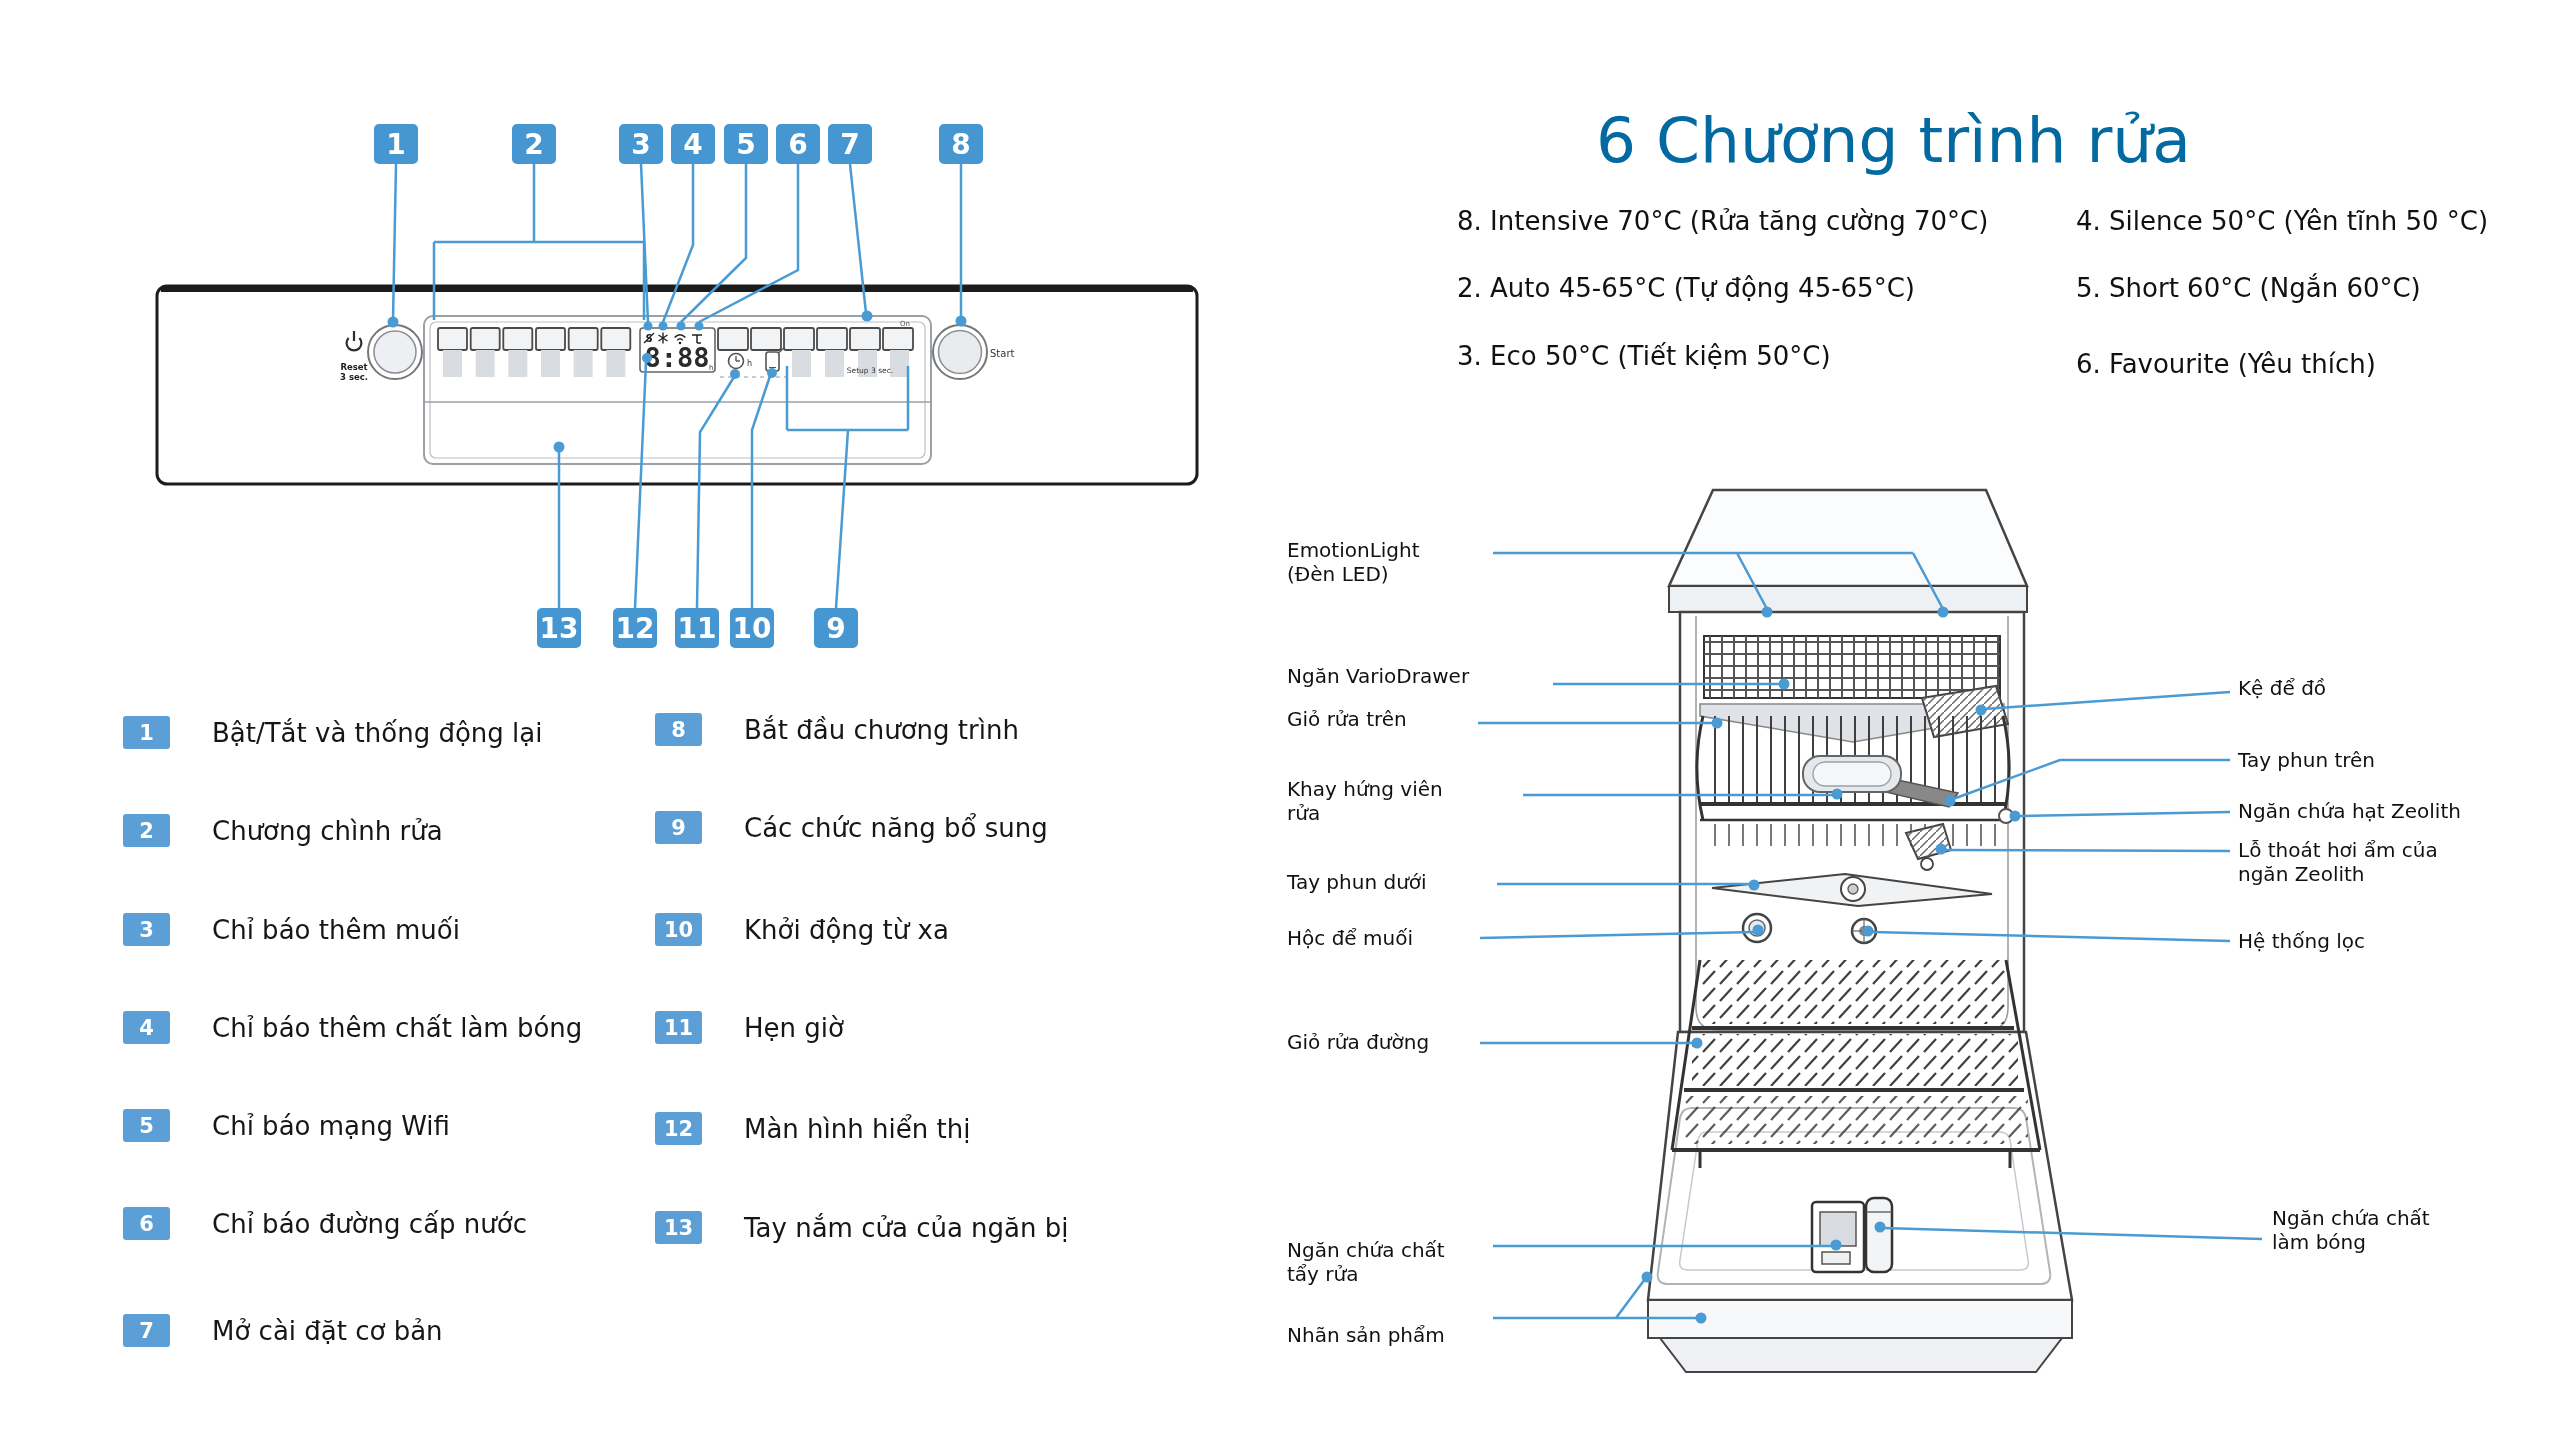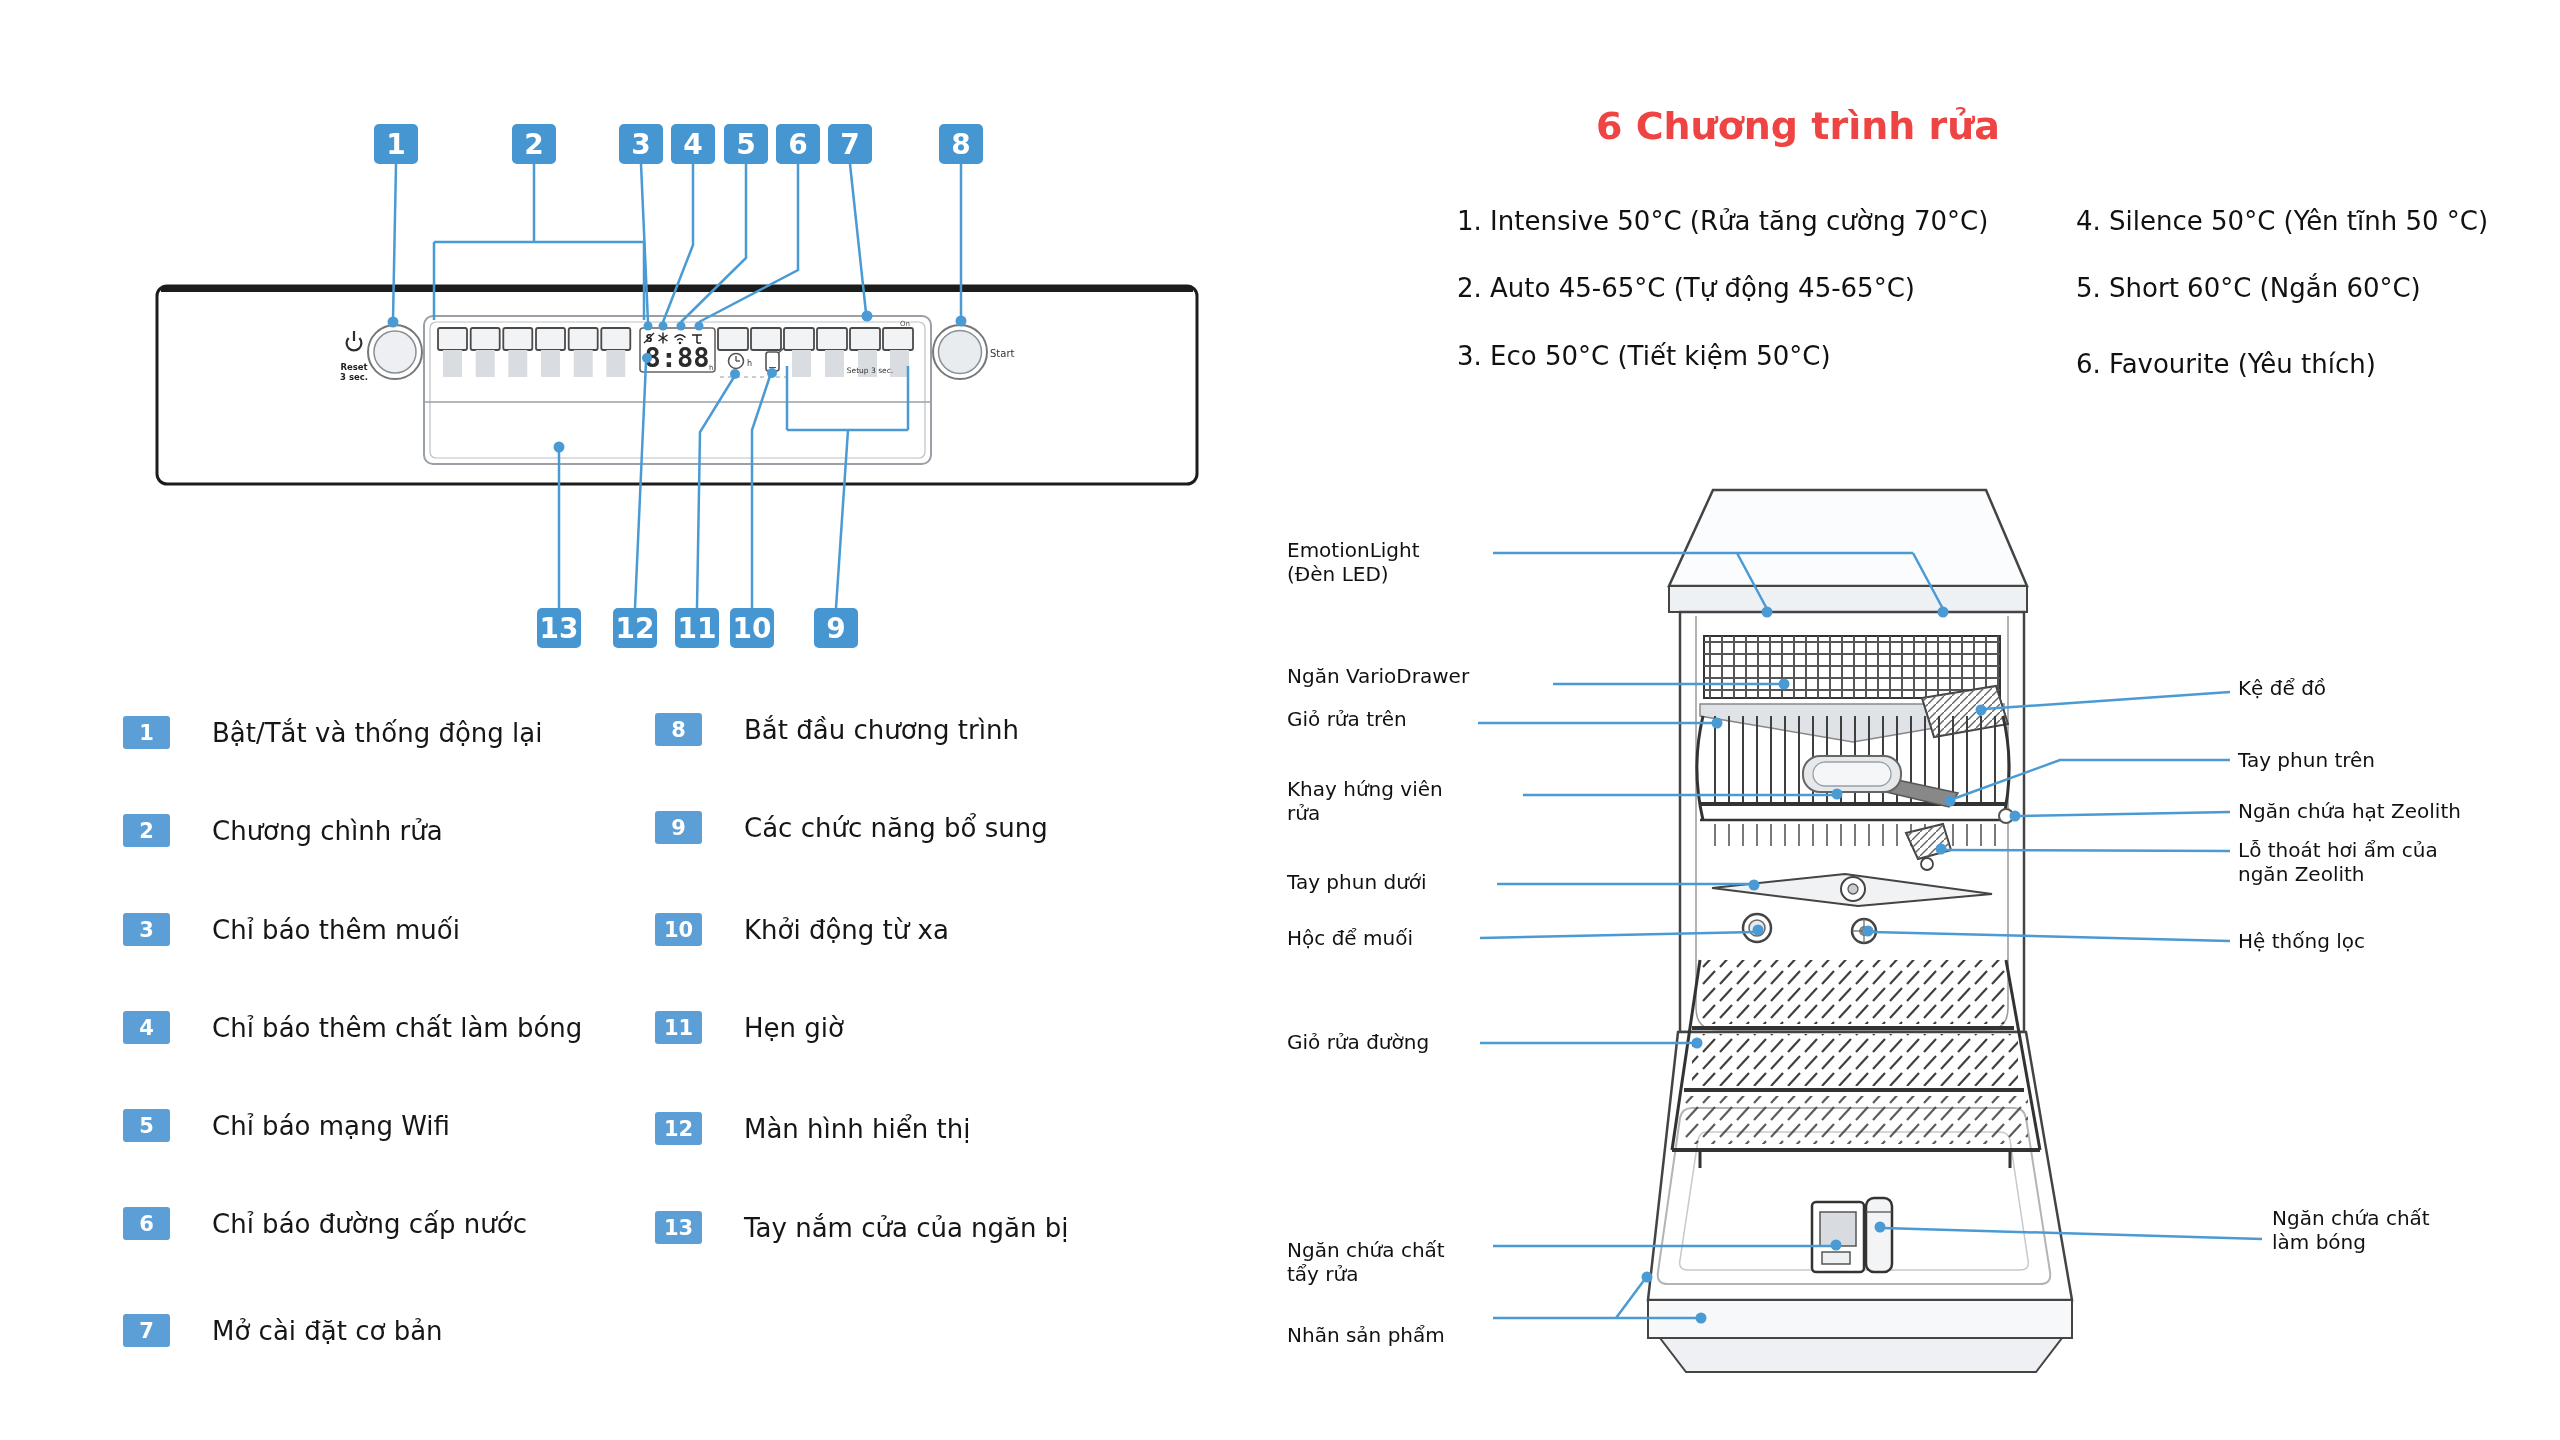--- a/index.html
+++ b/index.html
@@ -9,21 +9,21 @@
   .badge{position:absolute;width:44px;height:40px;background:#4596d1;color:#fff;
          border-radius:5px;display:flex;align-items:center;justify-content:center;
          font-size:28px;font-weight:bold;}
   .lrow{position:absolute;display:flex;align-items:center;}
   .lrow.colL{left:123px;}
   .lrow.colR{left:655px;}
   .lbadge{width:47px;height:33px;background:#5b9fd6;color:#fff;border-radius:3px;
           display:flex;align-items:center;justify-content:center;font-size:21px;
           font-weight:bold;flex:none;margin-right:42px;}
   .ltext{font-size:26px;color:#161616;white-space:nowrap;}
-  .heading{position:absolute;left:1596px;top:104px;font-size:38px;font-weight:bold;color:#ef4444;}
+  .heading{position:absolute;left:1596px;top:104px;font-size:63px;font-weight:normal;color:#0369a1;}
   .prog{position:absolute;font-size:26px;color:#111;white-space:nowrap;}
   .dlabel{position:absolute;font-size:20px;color:#111;line-height:1.2;white-space:pre-line;}
 </style>
 </head>
 <body>
 
 <div class="canvas">
 
 <svg width="2560" height="1440" viewBox="0 0 2560 1440">
   <defs>
@@ -359,21 +359,21 @@
 <div class="lrow colR" style="top:1112px">
   <span class="lbadge">12</span>
   <span class="ltext">Màn hình hiển thị</span>
 </div>
 <div class="lrow colR" style="top:1211px">
   <span class="lbadge">13</span>
   <span class="ltext">Tay nắm cửa của ngăn bị</span>
 </div>
 
 <div class="heading">6 Chương trình rửa</div>
-<div class="prog" style="left:1457px;top:206px">1. Intensive 50°C (Rửa tăng cường 70°C)</div>
+<div class="prog" style="left:1457px;top:206px">8. Intensive 70°C (Rửa tăng cường 70°C)</div>
 <div class="prog" style="left:1457px;top:273px">2. Auto 45-65°C (Tự động 45-65°C)</div>
 <div class="prog" style="left:1457px;top:341px">3. Eco 50°C (Tiết kiệm 50°C)</div>
 <div class="prog" style="left:2076px;top:206px">4. Silence 50°C (Yên tĩnh 50 °C)</div>
 <div class="prog" style="left:2076px;top:273px">5. Short 60°C (Ngắn 60°C)</div>
 <div class="prog" style="left:2076px;top:349px">6. Favourite (Yêu thích)</div>
 
 <div class="dlabel" style="left:1287px;top:538px">EmotionLight
 (Đèn LED)</div>
 <div class="dlabel" style="left:1287px;top:664px">Ngăn VarioDrawer</div>
 <div class="dlabel" style="left:1287px;top:707px">Giỏ rửa trên</div>

